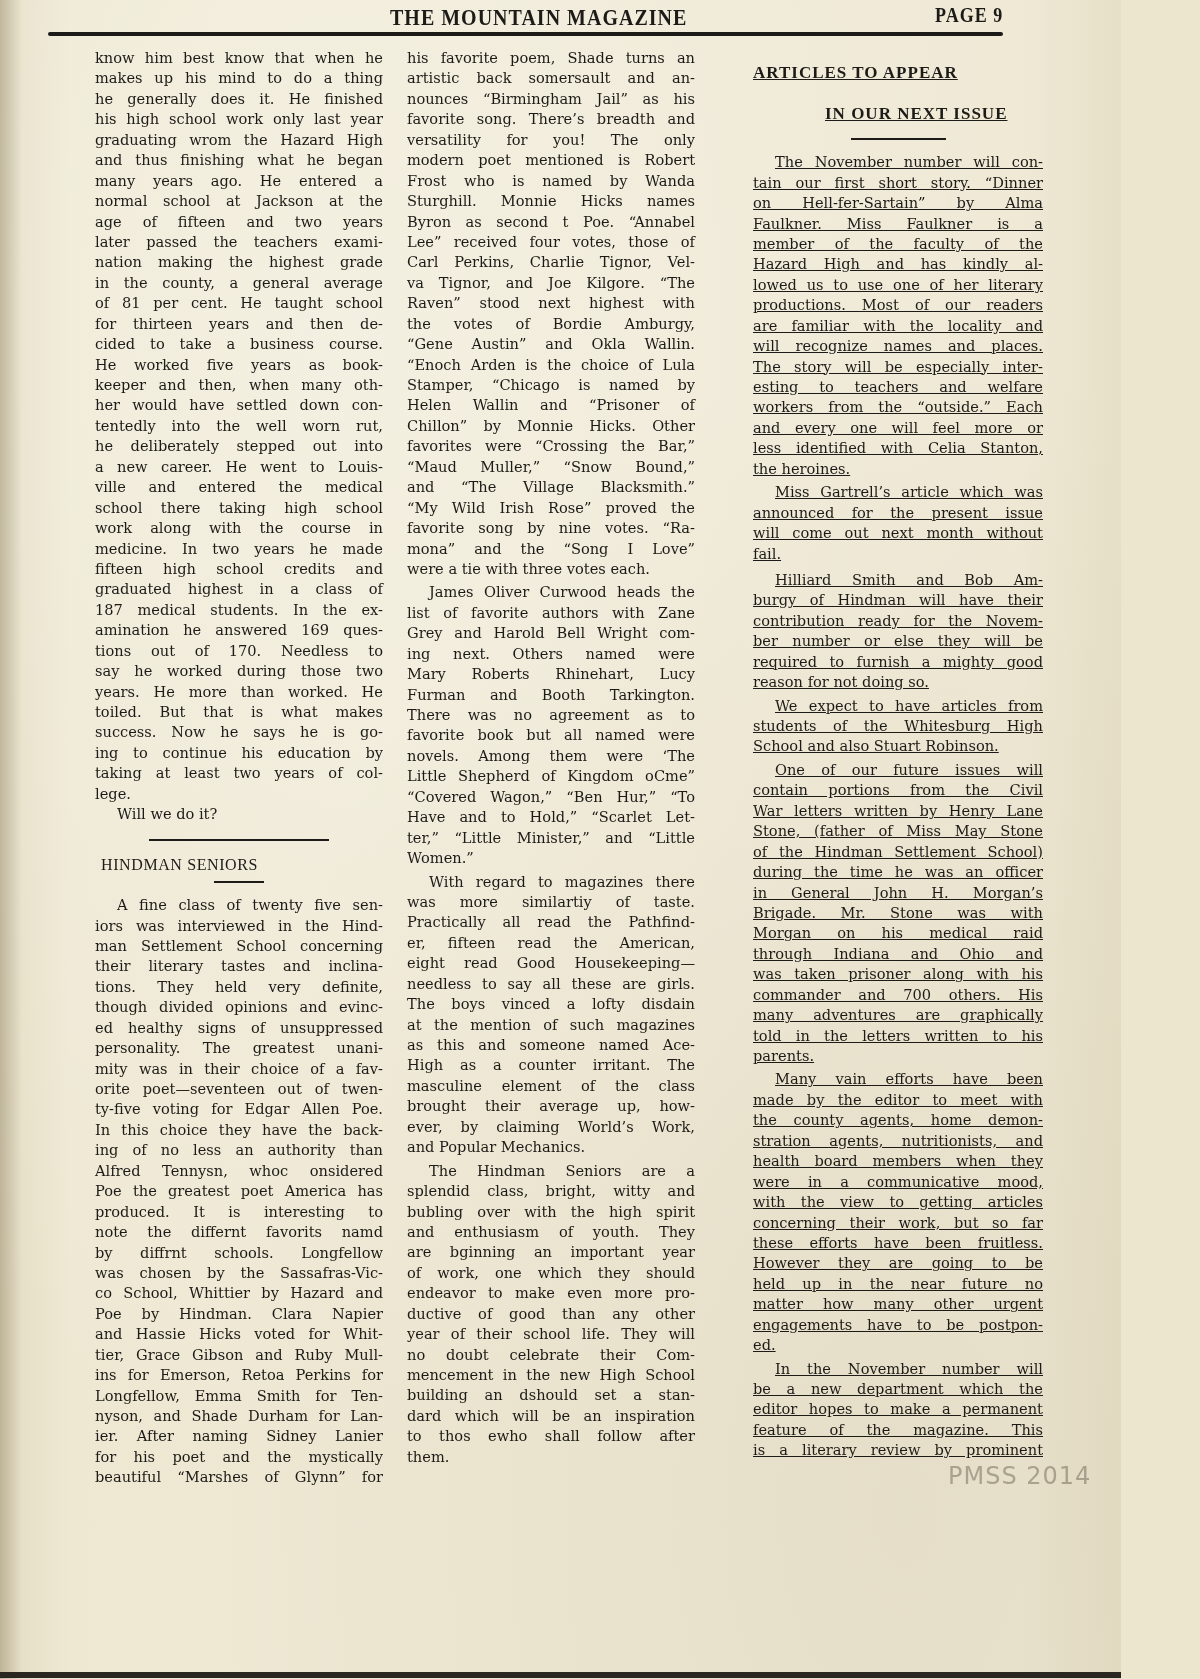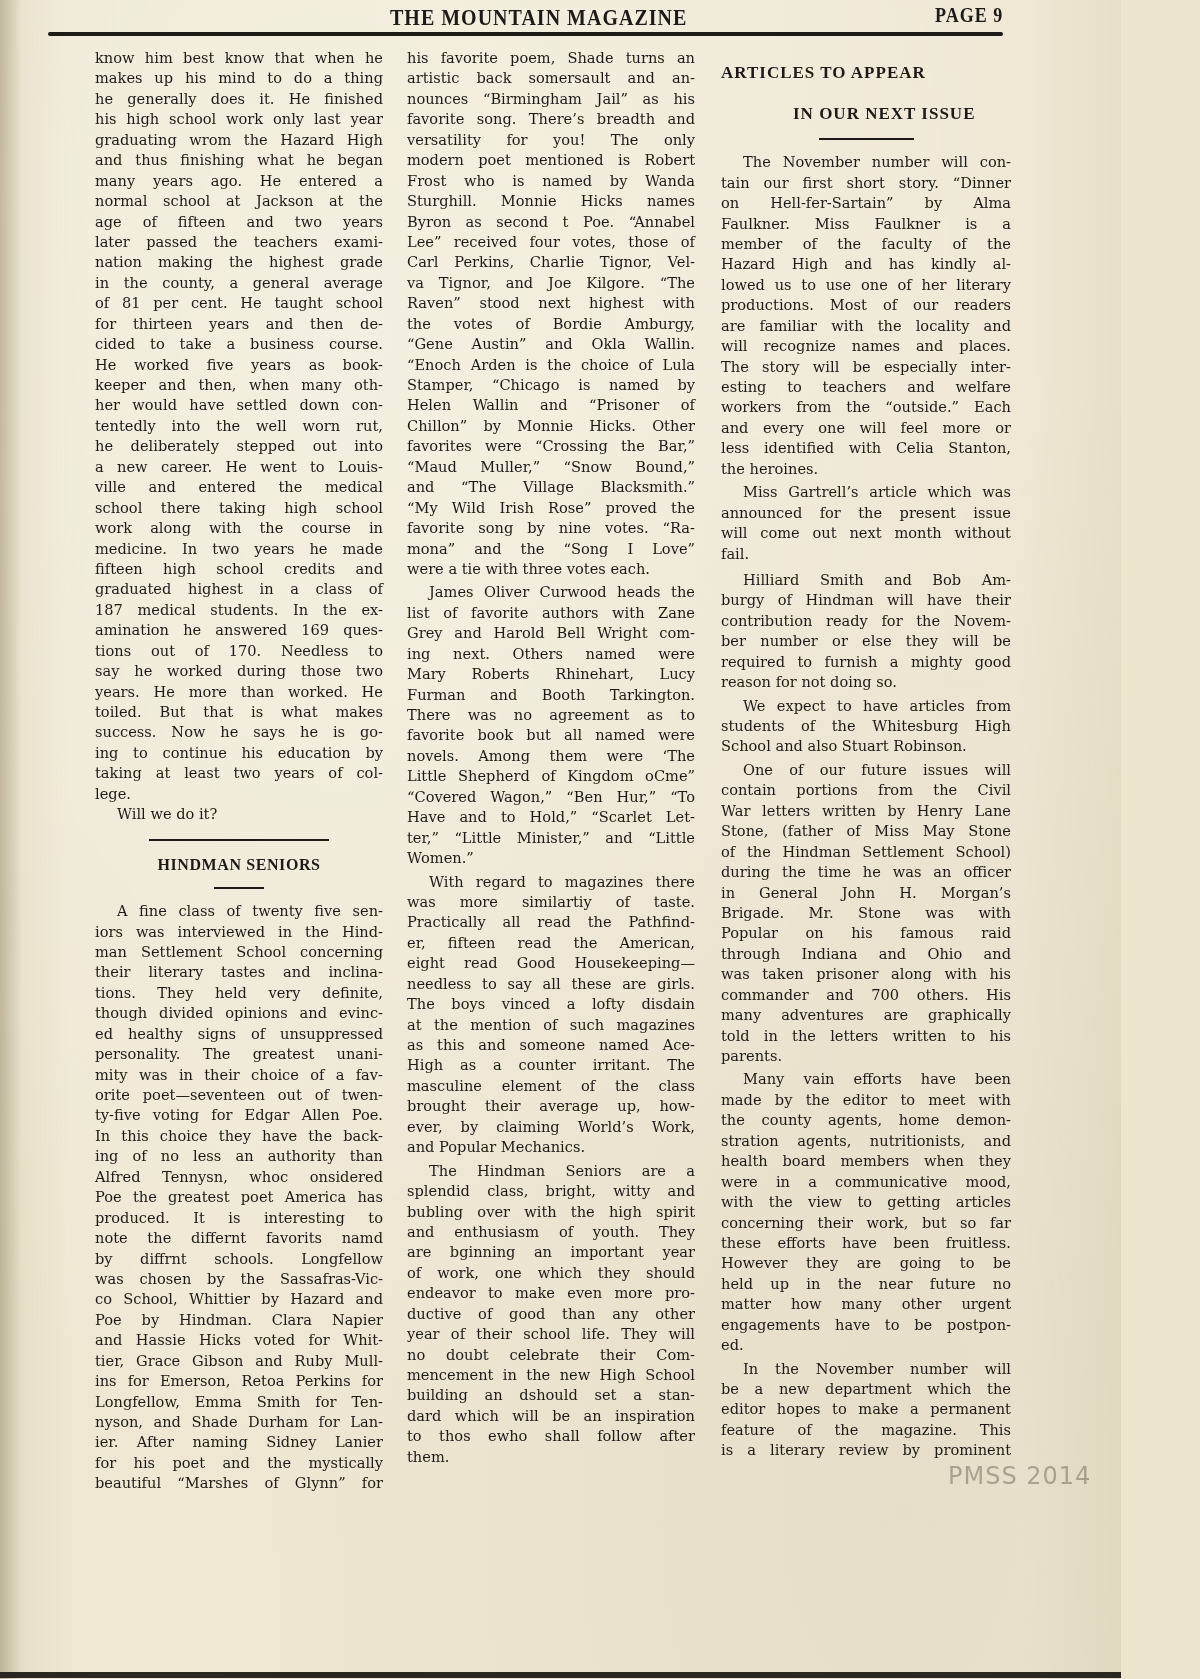--- a/index.html
+++ b/index.html
@@ -38,39 +38,39 @@
   .head-rule {
     position: absolute; left: 48px; top: 32px; width: 955px; height: 4px;
     background: #1d1b17; border-radius: 2px;
   }
   .col {
     position: absolute; top: 48px;
     font-size: 14.6px; line-height: 20.45px;
   }
   .col-left { left: 95px; width: 288px; }
   .col-mid { left: 407px; width: 288px; }
-  .col-right { left: 721px; width: 290px; }
+  .col-right { left: 753px; width: 290px; text-decoration: underline; }
   .ln {
     display: block; white-space: nowrap;
     text-align: justify; text-align-last: justify;
     height: 20.45px;
   }
   .ln.last { text-align-last: left; }
   .ln.indent { padding-left: 22px; }
   .gap { height: 3px; }
   .rule-short {
     width: 180px; height: 2px; background: #1d1b17; margin: 14px auto 14px auto;
   }
   .rule-tiny {
     width: 50px; height: 2px; background: #1d1b17; margin: 6px auto 12px auto;
   }
   .section-head {
     font-family: "Liberation Serif", "DejaVu Serif", serif;
-    font-weight: bold; font-size: 16px; letter-spacing: 0.6px;
-    text-align: center; margin: 12px;
+    font-weight: normal; font-size: 16px; letter-spacing: 0.6px;
+    text-align: left; margin: 6px;
   }
   .right-head {
     font-family: "Liberation Serif", "DejaVu Serif", serif;
     font-weight: bold; font-size: 17px; letter-spacing: 1px; line-height: 21px;
   }
   .right-head .l1 { display: block; }
   .right-head .l2 { display: block; padding-left: 72px; margin-top: 20px; }
   .right-rule {
     width: 95px; height: 2px; background: #1d1b17; margin: 6px 0 12px 98px;
   }
@@ -313,21 +313,21 @@
         <div class="gap"></div>
         <div>
           <div class="ln indent">One of our future issues will</div>
           <div class="ln">contain portions from the Civil</div>
           <div class="ln">War letters written by Henry Lane</div>
           <div class="ln">Stone, (father of Miss May Stone</div>
           <div class="ln">of the Hindman Settlement School)</div>
           <div class="ln">during the time he was an officer</div>
           <div class="ln">in General John H. Morgan’s</div>
           <div class="ln">Brigade. Mr. Stone was with</div>
-          <div class="ln">Popular on his famous raid</div>
+          <div class="ln">Morgan on his medical raid</div>
           <div class="ln">through Indiana and Ohio and</div>
           <div class="ln">was taken prisoner along with his</div>
           <div class="ln">commander and 700 others. His</div>
           <div class="ln">many adventures are graphically</div>
           <div class="ln">told in the letters written to his</div>
           <div class="ln last">parents.</div>
         </div>
         <div class="gap"></div>
         <div>
           <div class="ln indent">Many vain efforts have been</div>

